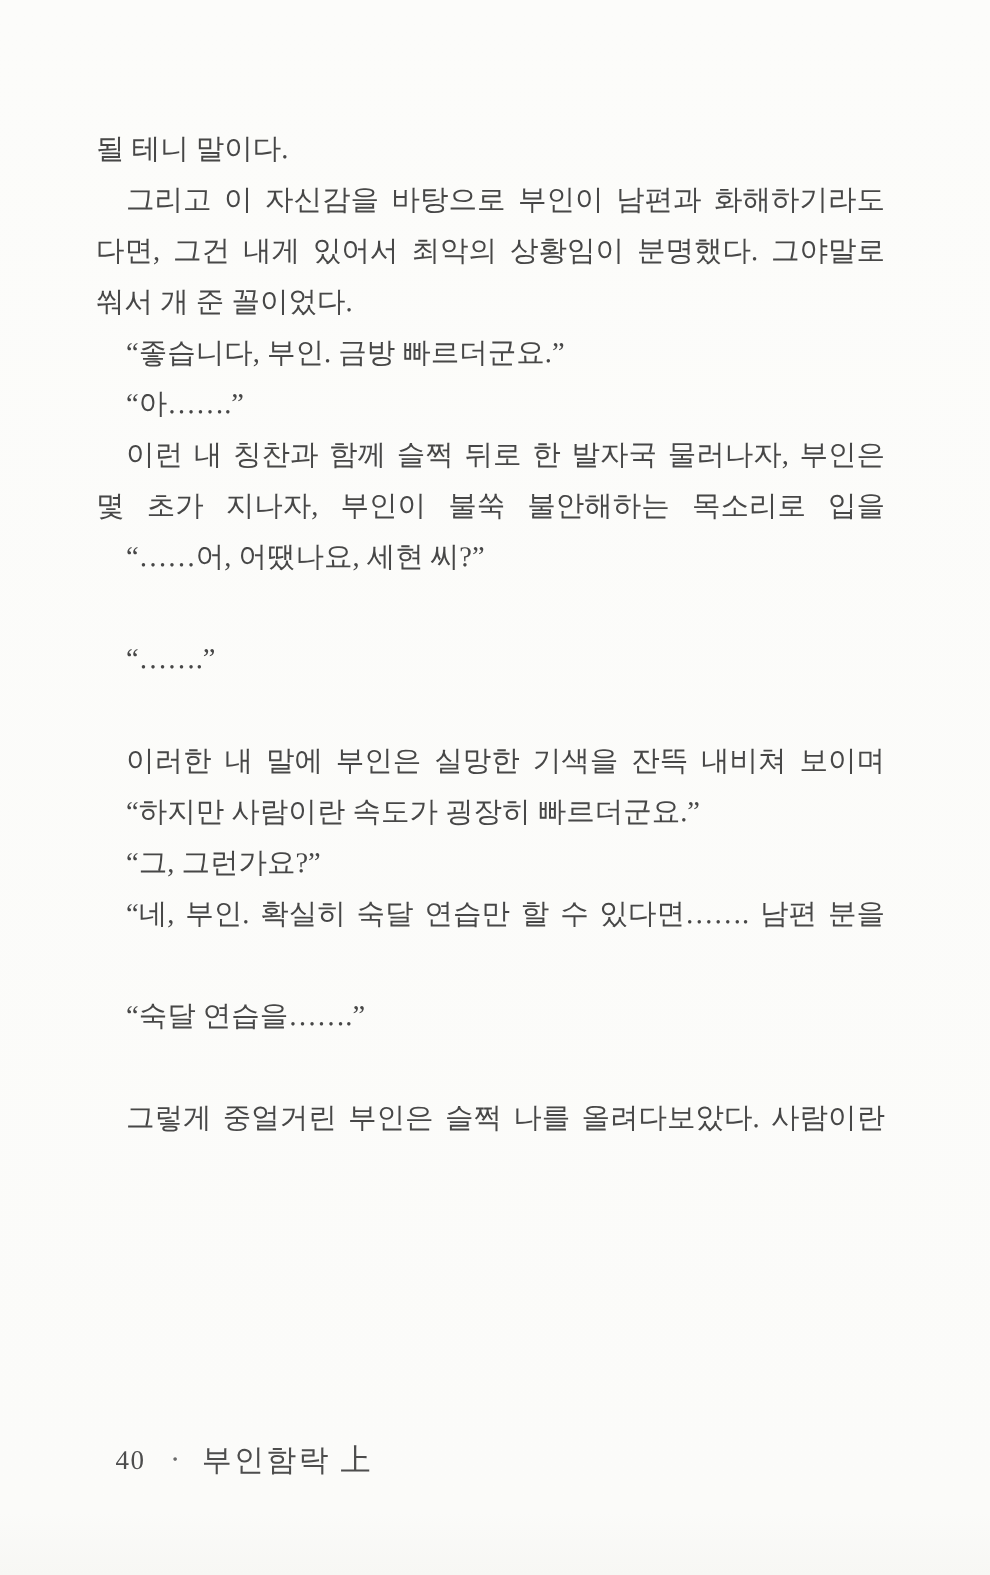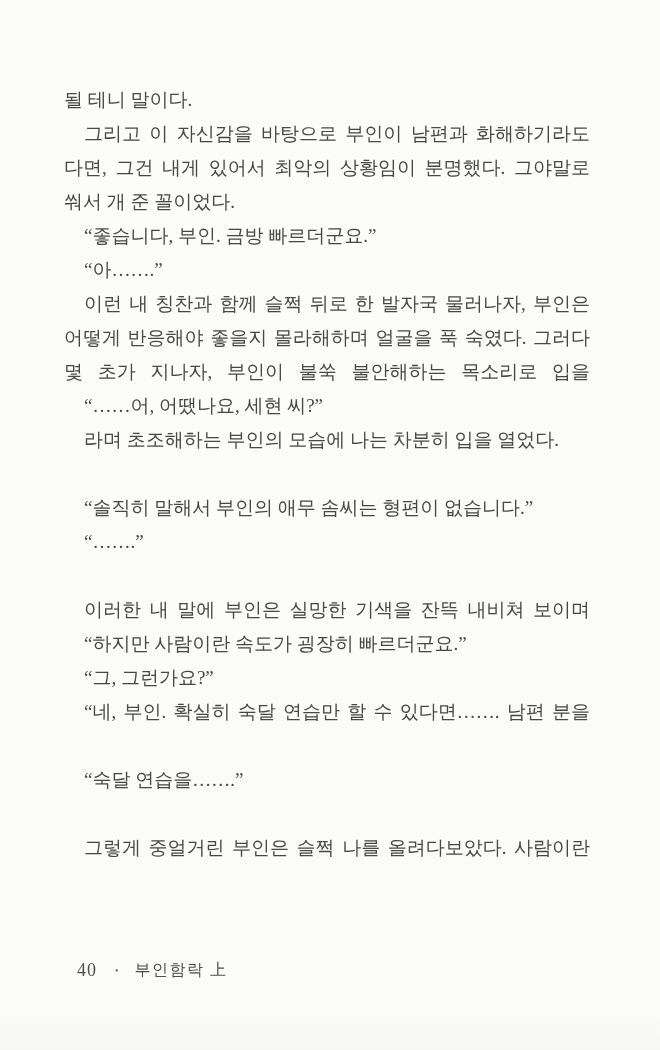--- a/index.html
+++ b/index.html
@@ -48,42 +48,39 @@
   .footer .num {
     font-size: 18px;
     letter-spacing: 1px;
   }
   .footer .bullet {
     font-size: 10px;
     color: #6a6a6a;
     margin: 0 16px 0 18px;
   }
   .footer .title {
-    font-size: 16px;
+    font-size: 20px;
     letter-spacing: 1.5px;
   }
 </style>
 </head>
 <body>
 
 <div class="page">
   <div class="text-block">
     <div class="line">될 테니 말이다.</div>
     <div class="line indent justify">그리고 이 자신감을 바탕으로 부인이 남편과 화해하기라도 한</div>
     <div class="line justify">다면, 그건 내게 있어서 최악의 상황임이 분명했다. 그야말로 죽</div>
     <div class="line">쒀서 개 준 꼴이었다.</div>
     <div class="line indent">“좋습니다, 부인. 금방 빠르더군요.”</div>
     <div class="line indent">“아…….”</div>
     <div class="line indent justify">이런 내 칭찬과 함께 슬쩍 뒤로 한 발자국 물러나자, 부인은</div>
-    <div class="line justify">어떻게 반응해야 좋을지 몰라해하며 얼굴을 푹 숙였다. 그러다</div>
     <div class="line justify">몇 초가 지나자, 부인이 불쑥 불안해하는 목소리로 입을 열었다.</div>
     <div class="line indent">“……어, 어땠나요, 세현 씨?”</div>
-    <div class="line indent">라며 초조해하는 부인의 모습에 나는 차분히 입을 열었다.</div>
     <div class="line"></div>
-    <div class="line indent">“솔직히 말해서 부인의 애무 솜씨는 형편이 없습니다.”</div>
     <div class="line indent">“…….”</div>
     <div class="line"></div>
     <div class="line indent justify">이러한 내 말에 부인은 실망한 기색을 잔뜩 내비쳐 보이며 도</div>
     <div class="line indent">“하지만 사람이란 속도가 굉장히 빠르더군요.”</div>
     <div class="line indent">“그, 그런가요?”</div>
     <div class="line indent justify">“네, 부인. 확실히 숙달 연습만 할 수 있다면……. 남편 분을</div>
     <div class="line"></div>
     <div class="line indent">“숙달 연습을…….”</div>
     <div class="line"></div>
     <div class="line indent justify">그렇게 중얼거린 부인은 슬쩍 나를 올려다보았다. 사람이란 것</div>

